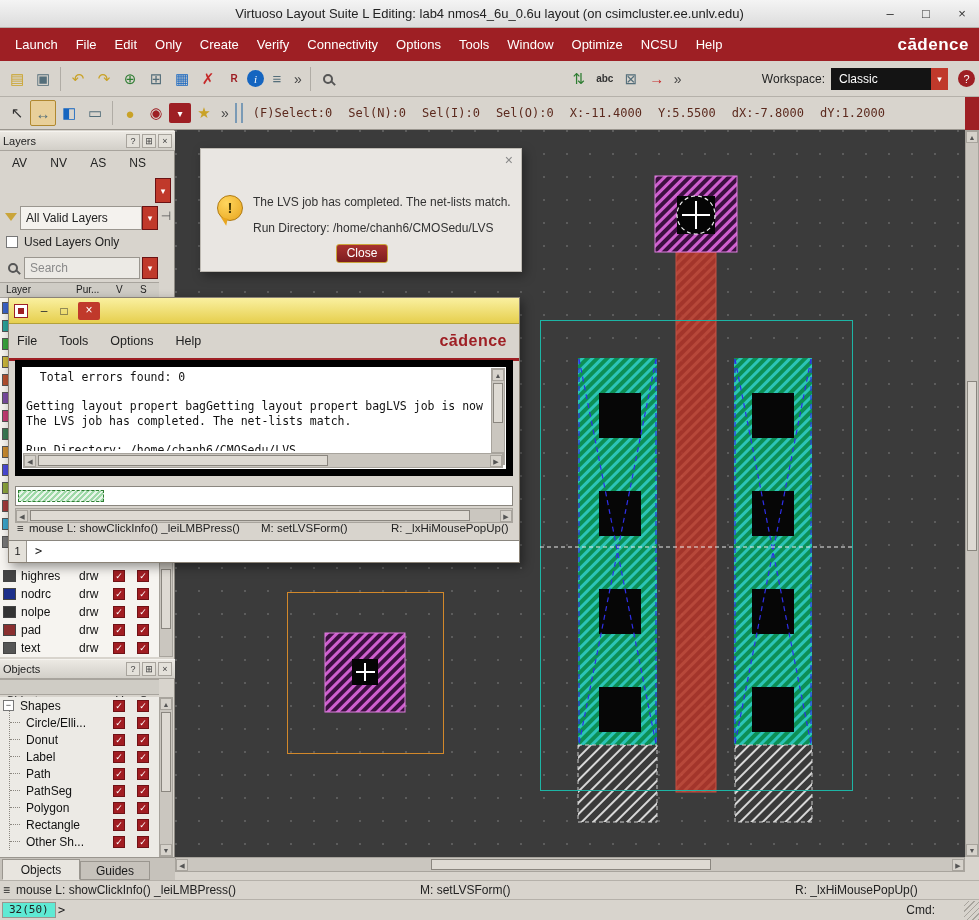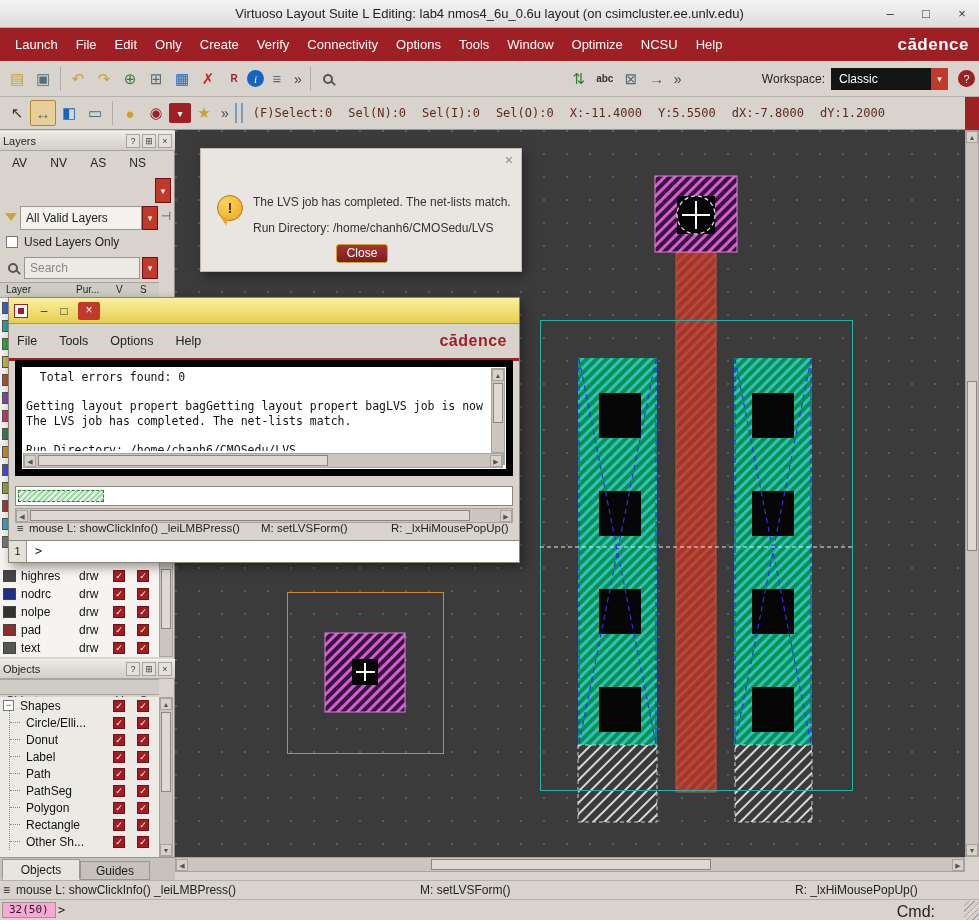--- a/index.html
+++ b/index.html
@@ -101,24 +101,24 @@
           background-image:radial-gradient(circle at 1px 1px,#5c5c5c 1px,transparent 1.5px);background-size:23px 23px}
   
   .tabsbar{left:0;top:857px;width:175px;height:23px;background:#c6c2bb;border-top:1px solid #9a968f}
   .tab{position:absolute;top:1px;height:21px;line-height:20px;text-align:center;font-size:12px;
        border:1px solid #9a968f;cursor:pointer}
   .tab.active{background:#e8e5df;border-bottom:1px solid #e8e5df}
   .tab.inactive{background:#c6c2bb;top:3px;height:19px;line-height:18px}
   .statusbar{left:0;top:880px;width:979px;height:19px;background:#d8d4cd;border-top:1px solid #b5b1aa;font-size:12px;color:#222}
   .statusbar span{position:absolute;top:2px;white-space:nowrap}
   .bottombar{left:0;top:899px;width:979px;height:21px;background:#d8d4cd;border-top:1px solid #b5b1aa}
-  .countbox{position:absolute;left:2px;top:2px;height:16px;padding:0 6px;border:1px solid #9a968f;background:#f9a8d4;
+  .countbox{position:absolute;left:2px;top:2px;height:16px;padding:0 6px;border:1px solid #9a968f;background:#5eead4;
             font-family:"DejaVu Sans Mono",monospace;font-size:11px;line-height:14px;color:#222}
   .prompt{position:absolute;left:58px;top:3px;font-family:"DejaVu Sans Mono",monospace;font-size:12px;color:#222}
-  .cmdlbl{position:absolute;right:44px;top:3px;font-size:16px;color:#222}
+  .cmdlbl{position:absolute;right:44px;top:3px;font-size:12px;color:#222}
   .grip{position:absolute;right:0;top:1px;width:15px;height:19px;
         background:repeating-linear-gradient(135deg,#d8d4cd 0 3px,#a8a49d 3px 4px)}
   
   .dialog{left:200px;top:148px;width:322px;height:124px;background:#e9e6e2;border:1px solid #bdb9b2;
           box-shadow:3px 4px 10px rgba(0,0,0,.35);z-index:60}
   .dlgtitle{position:absolute;left:0;top:4px;width:100%;text-align:center;color:#999;font-size:12px}
   .dlgclose{position:absolute;right:8px;top:3px;color:#888;font-size:14px;cursor:pointer}
   .warnicon{position:absolute;left:16px;top:46px;width:26px;height:26px;border-radius:50%;
             background:radial-gradient(circle at 35% 30%,#ffd65e,#e8a51e);border:1px solid #b07a10;
             color:#4a3a00;font-weight:bold;font-size:15px;text-align:center;line-height:24px}

